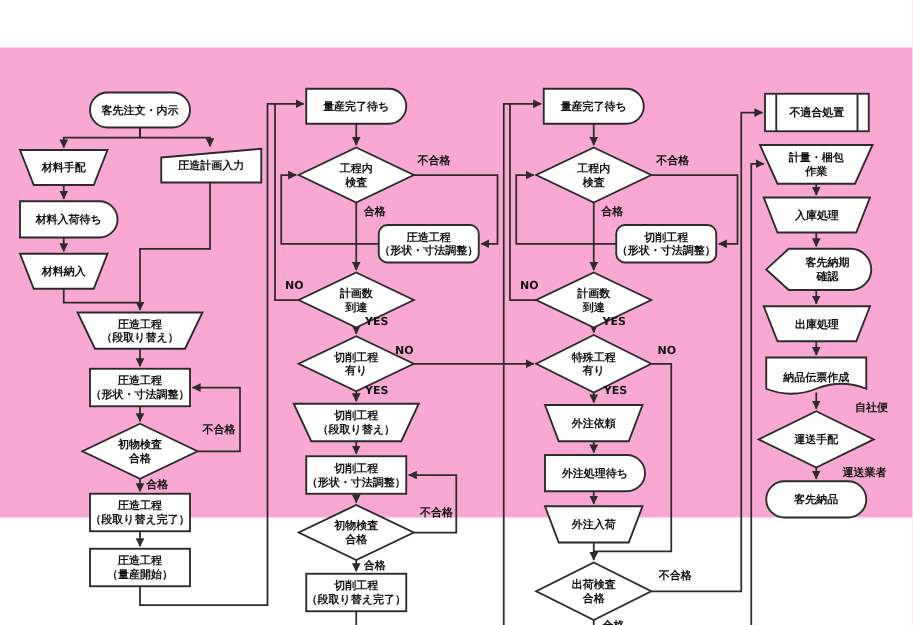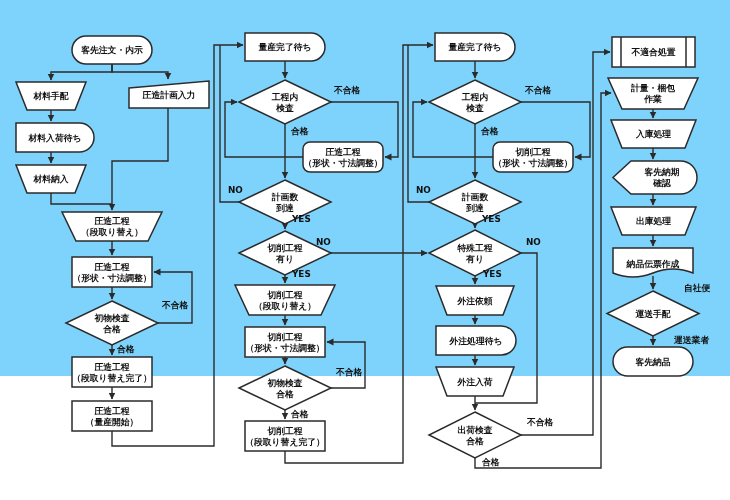--- a/index.html
+++ b/index.html
@@ -1,17 +1,17 @@
 <!DOCTYPE html>
 <html><head>
 <meta charset="utf-8">
 <style>
   html,body{margin:0;padding:0;background:#ffffff;}
   body{width:730px;height:500px;overflow:hidden;}
-  .stage{position:relative;width:730px;height:376px;background:#7dd3fc;}
+  .stage{position:relative;width:730px;height:376px;background:#f9a8d4;margin-top:38px;}
   svg{display:block;}
   .node-shape{fill:#ffffff;stroke:#2b2b2b;stroke-width:1.5;stroke-linejoin:miter;}
   .edge{fill:none;stroke:#2b2b2b;stroke-width:1.4;}
   text{font-family:"DejaVu Sans","Liberation Sans",sans-serif;font-weight:600;fill:#111111;}
   .node-label{font-size:8.8px;}
   .edge-label{font-size:8.8px;}
 </style>
 </head>
 <body>
 

